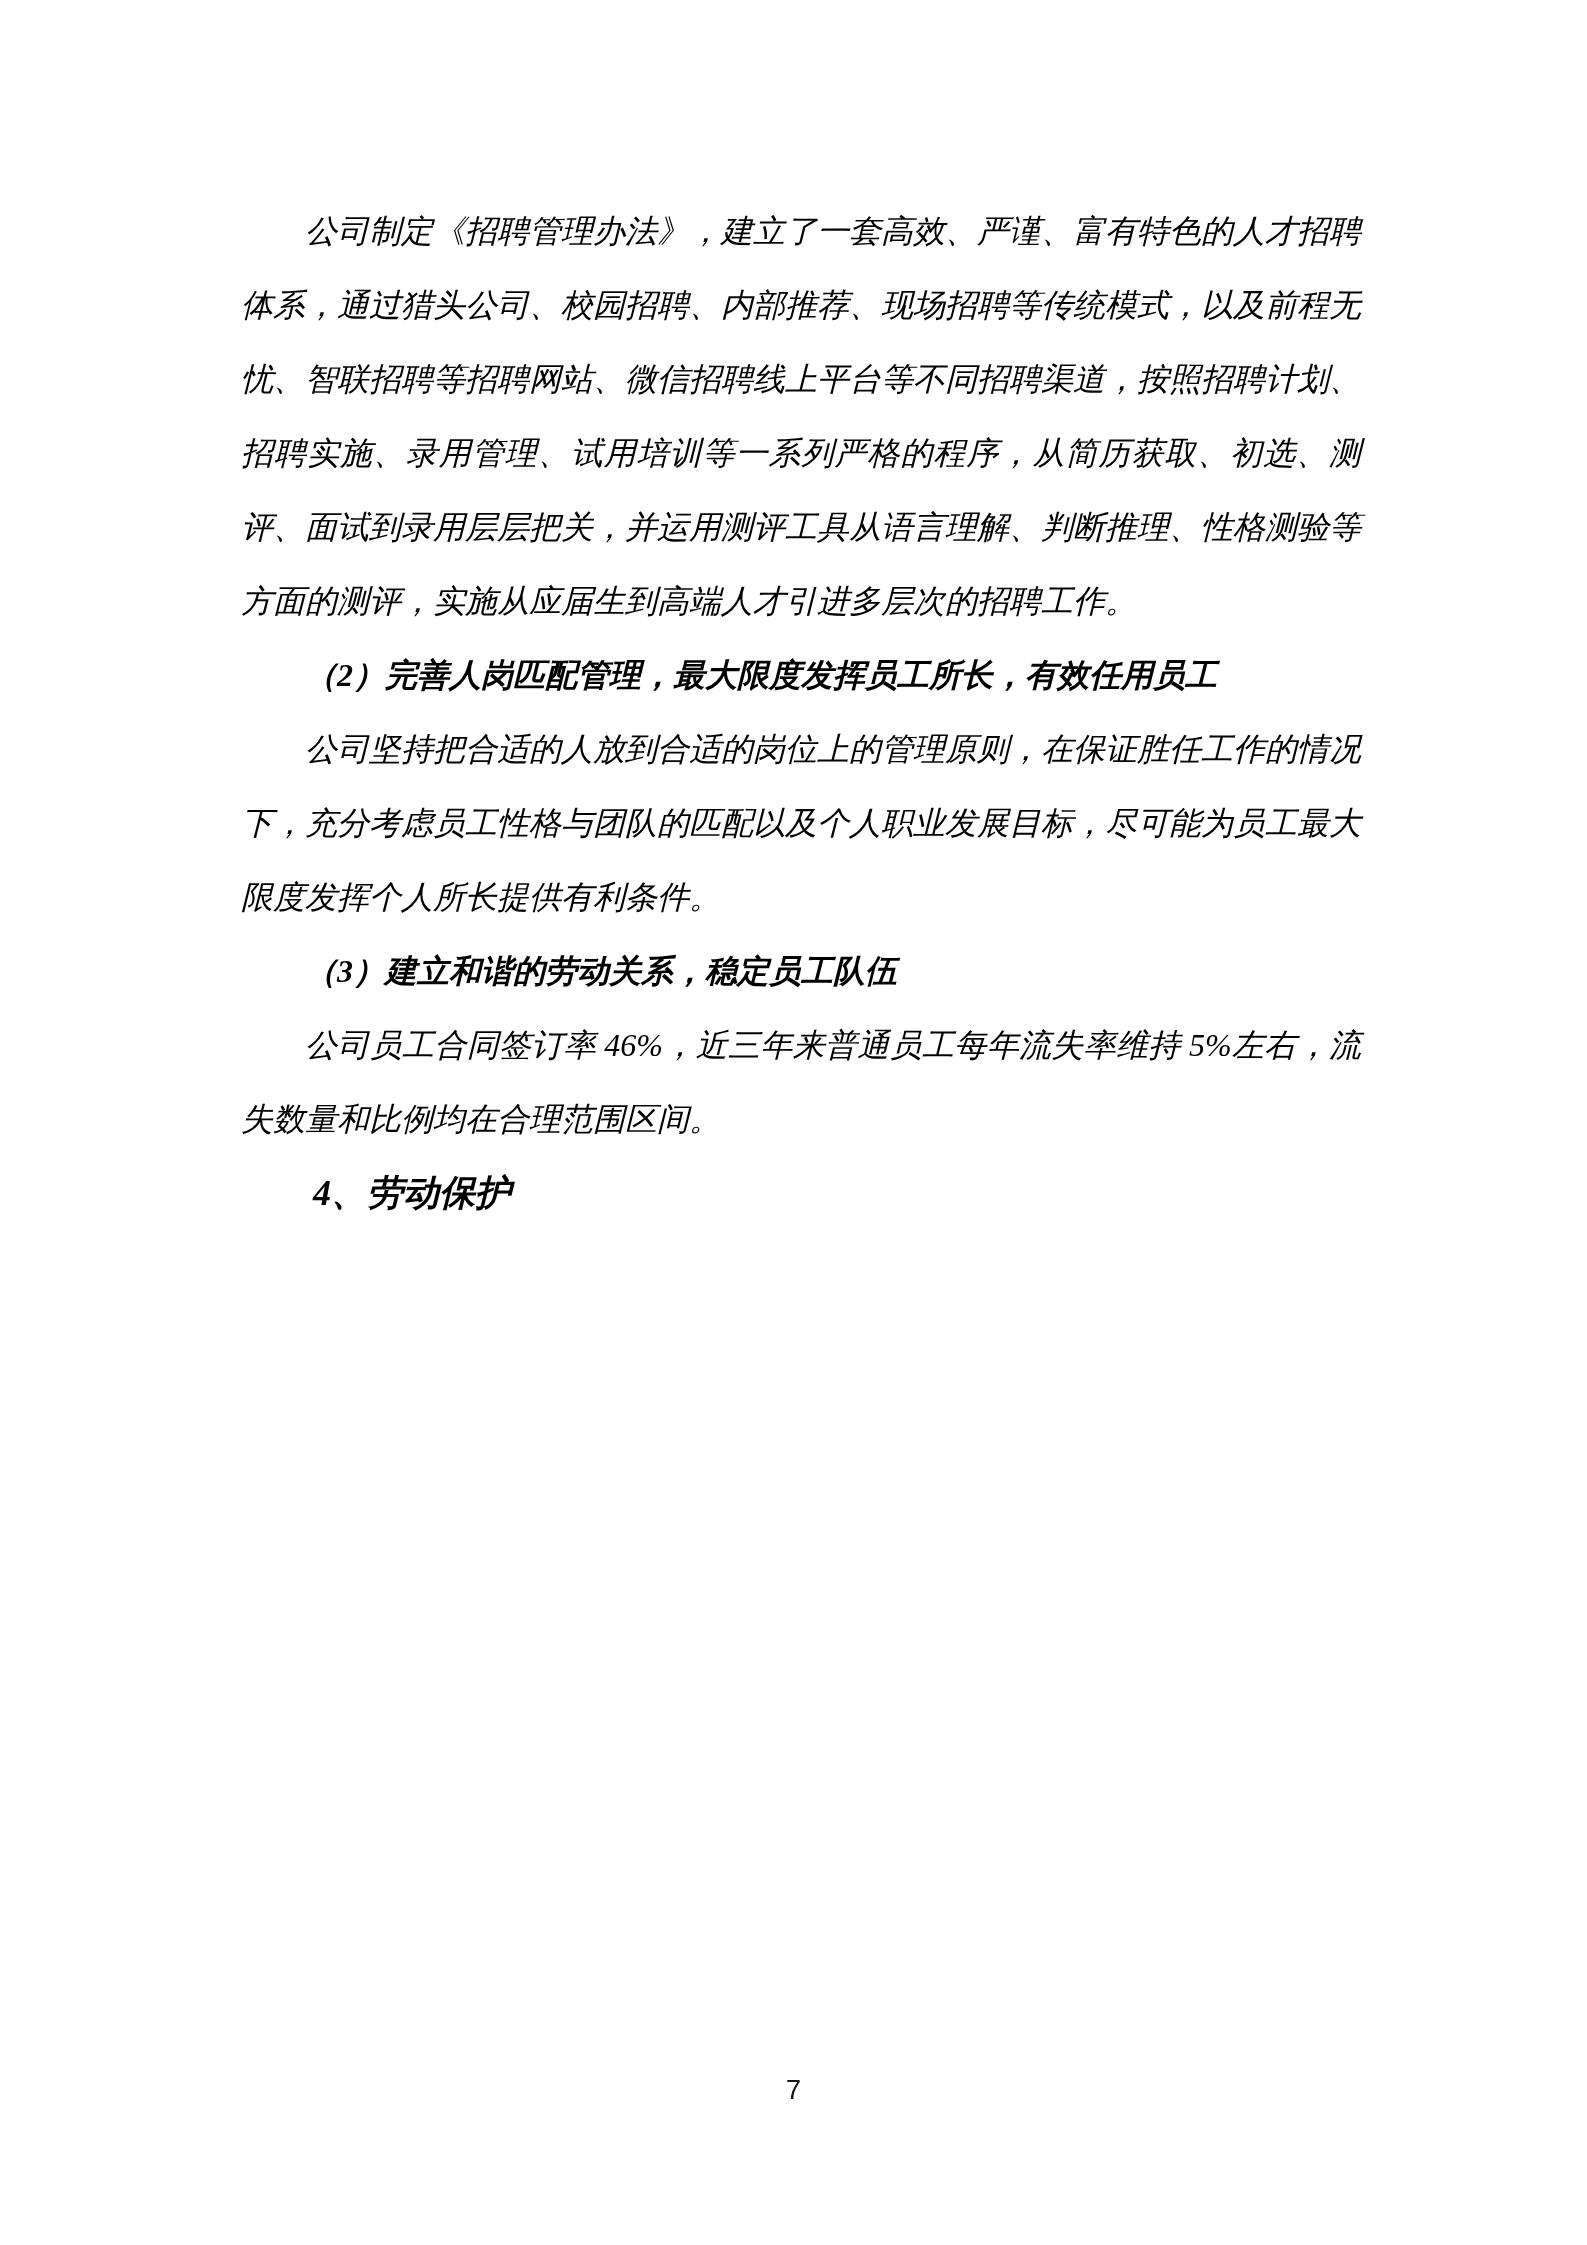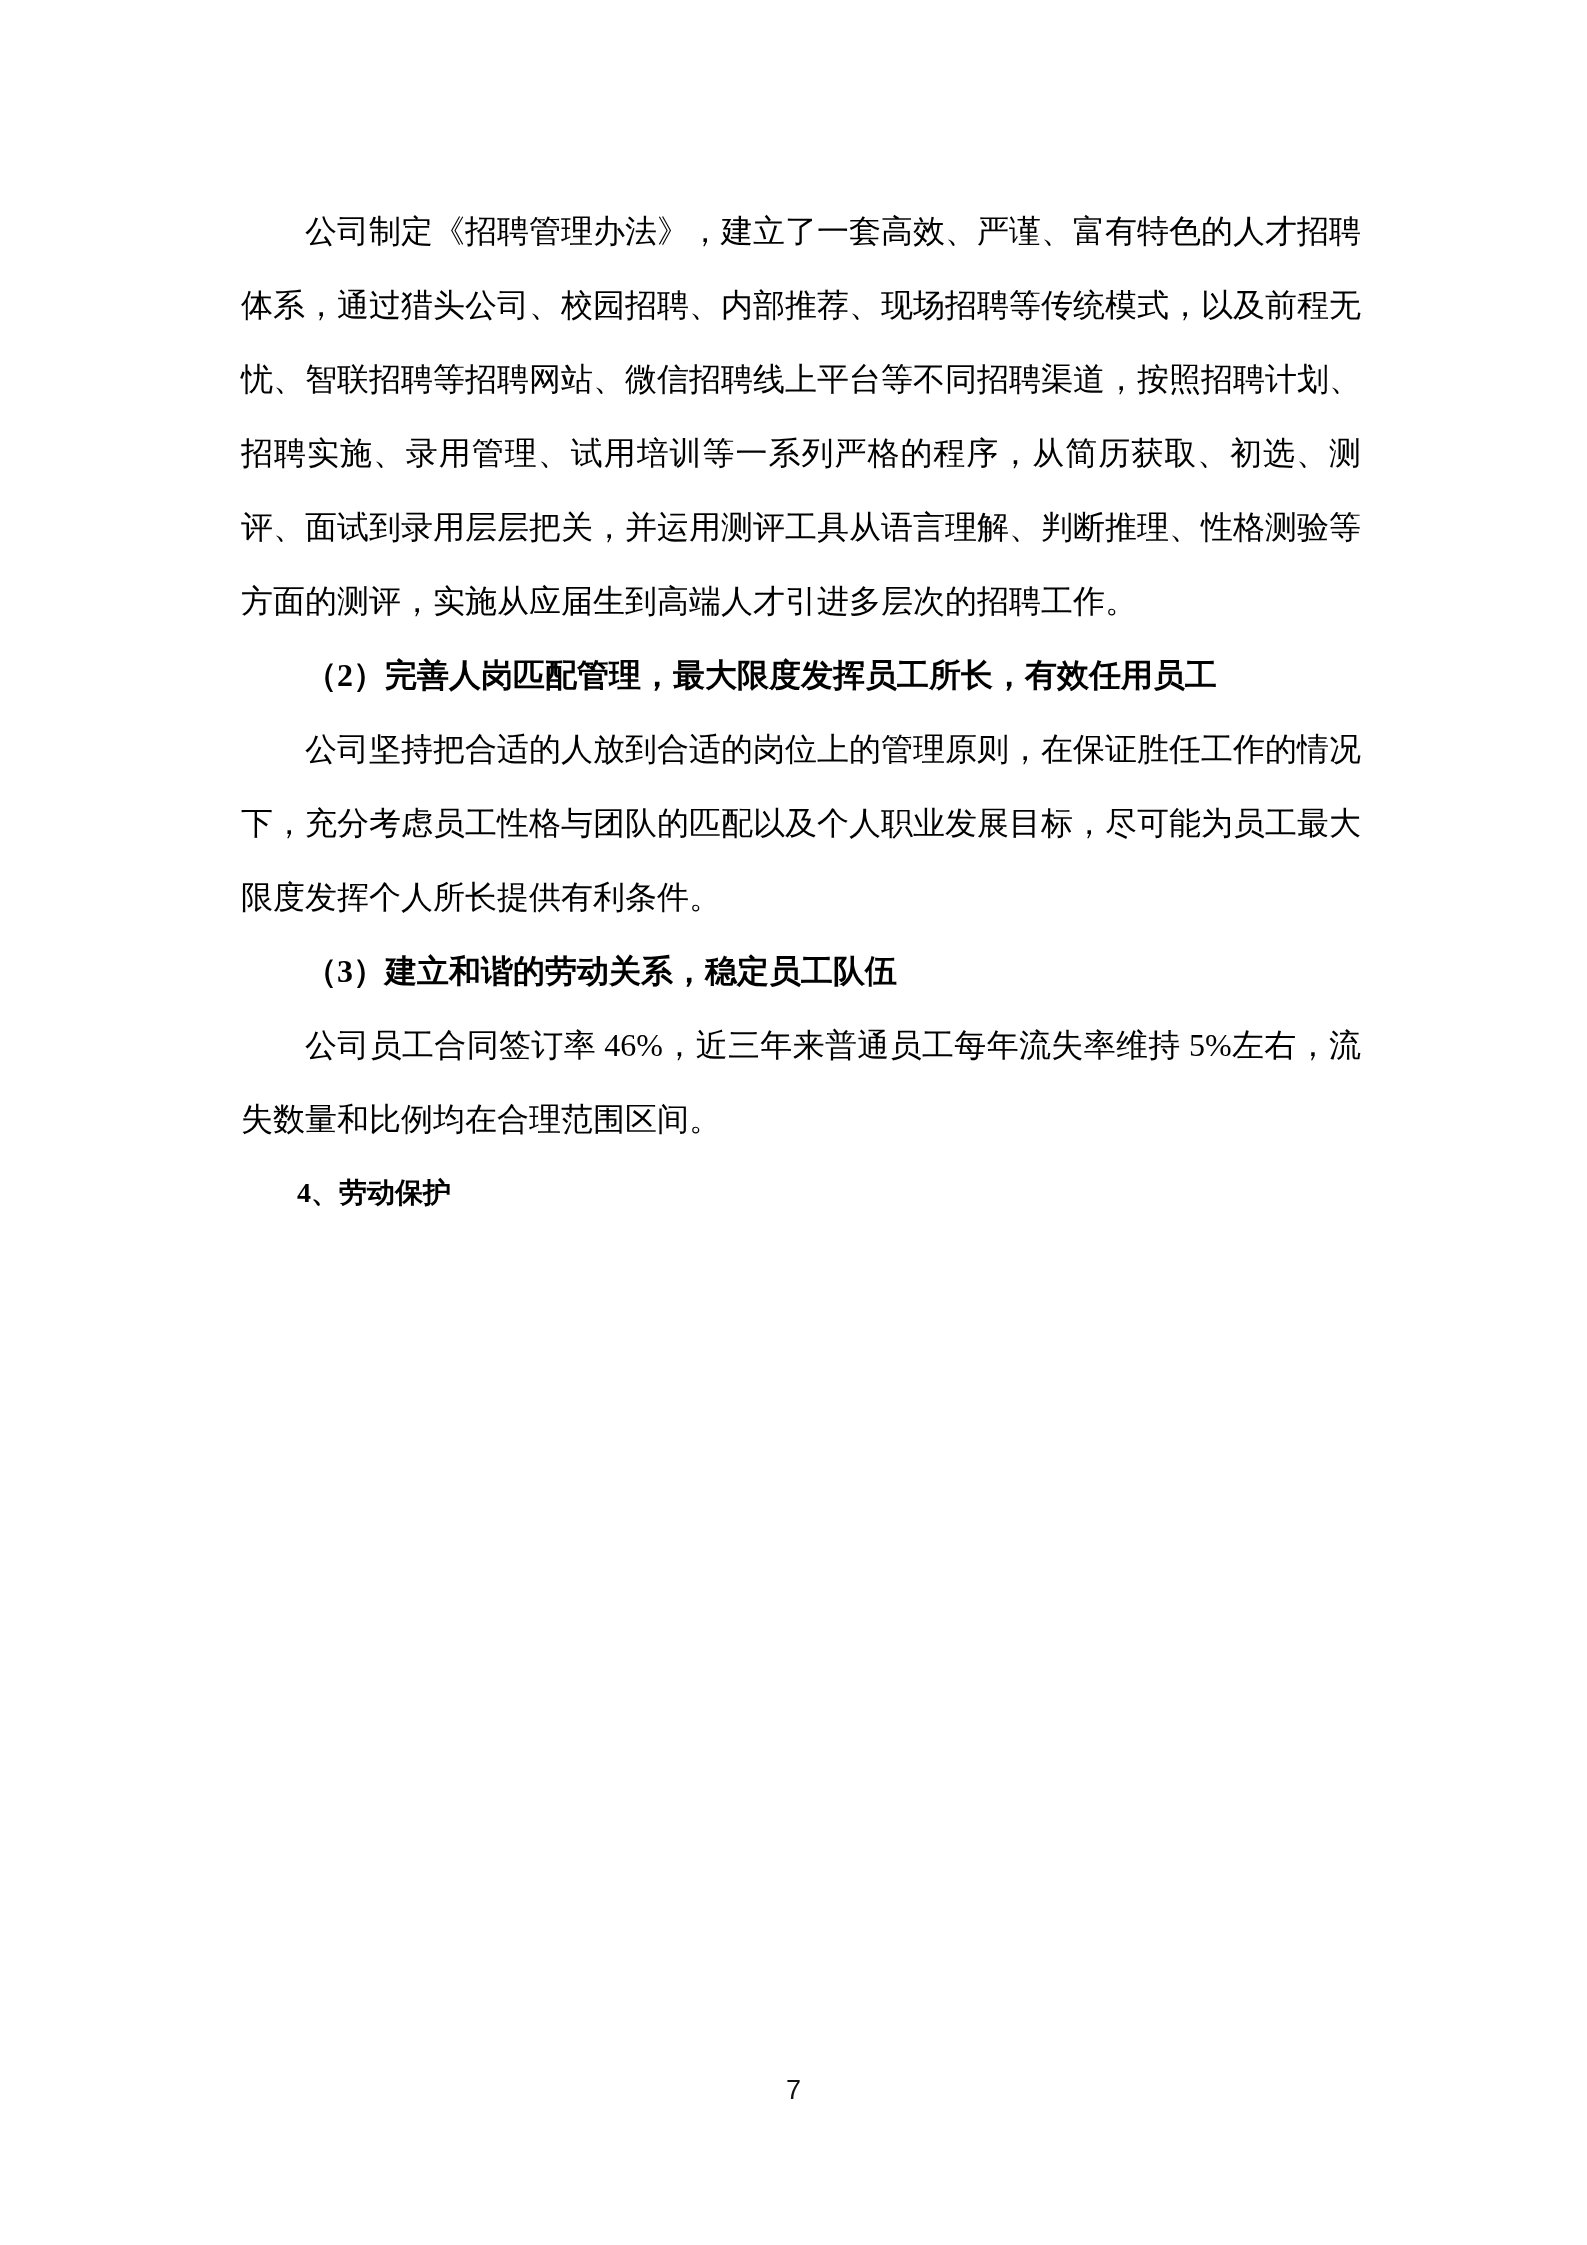--- a/index.html
+++ b/index.html
@@ -23,28 +23,29 @@
     width: 1120px;
   }
   .content p {
     margin: 0;
     font-size: 32px;
     line-height: 74px;
     text-indent: 2em;
     text-align: justify;
     text-align-last: left;
     word-break: break-all;
+    font-style: italic;
   }
   .content p.bold-heading {
     font-weight: bold;
     text-align: center;
   }
   .content p.big-heading {
     font-weight: bold;
-    font-size: 28px;
+    font-size: 36px;
     line-height: 74px;
     text-indent: 2em;
     text-align: left;
   }
   .footer {
     position: absolute;
     left: 0;
     top: 2070px;
     width: 100%;
     text-align: center;

